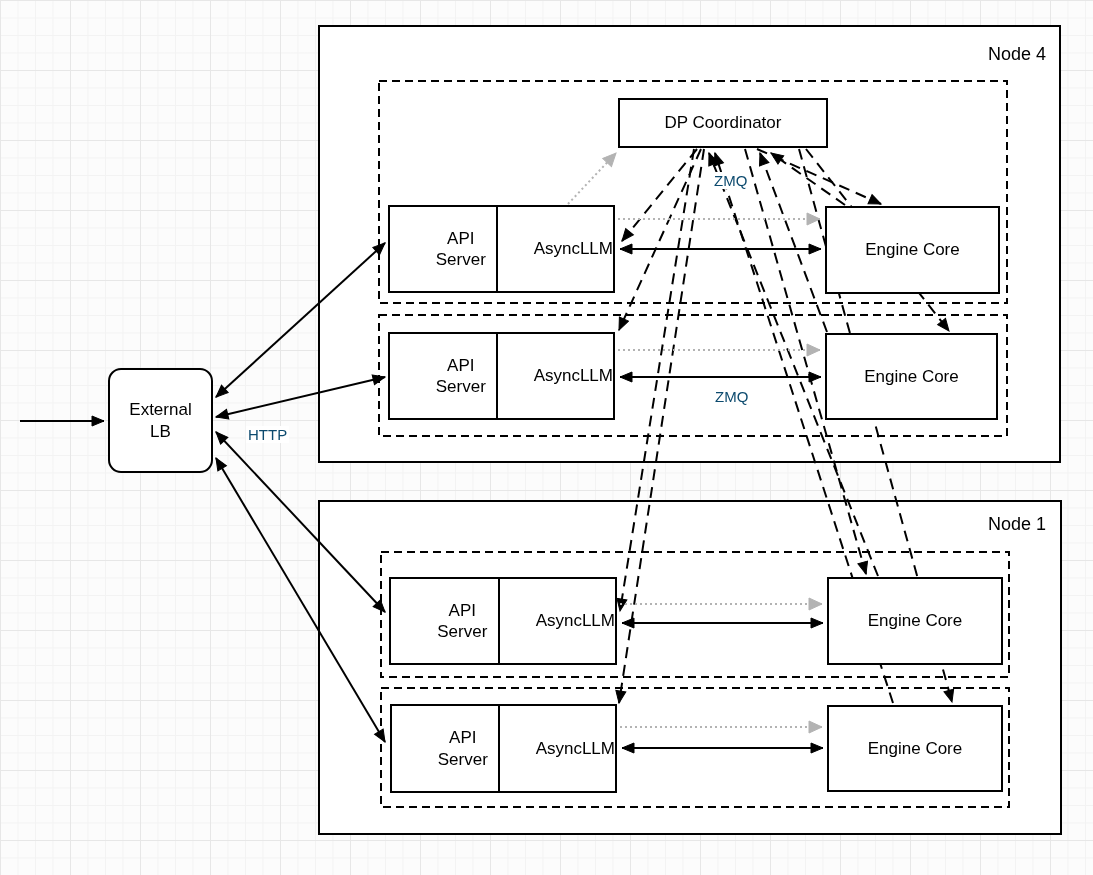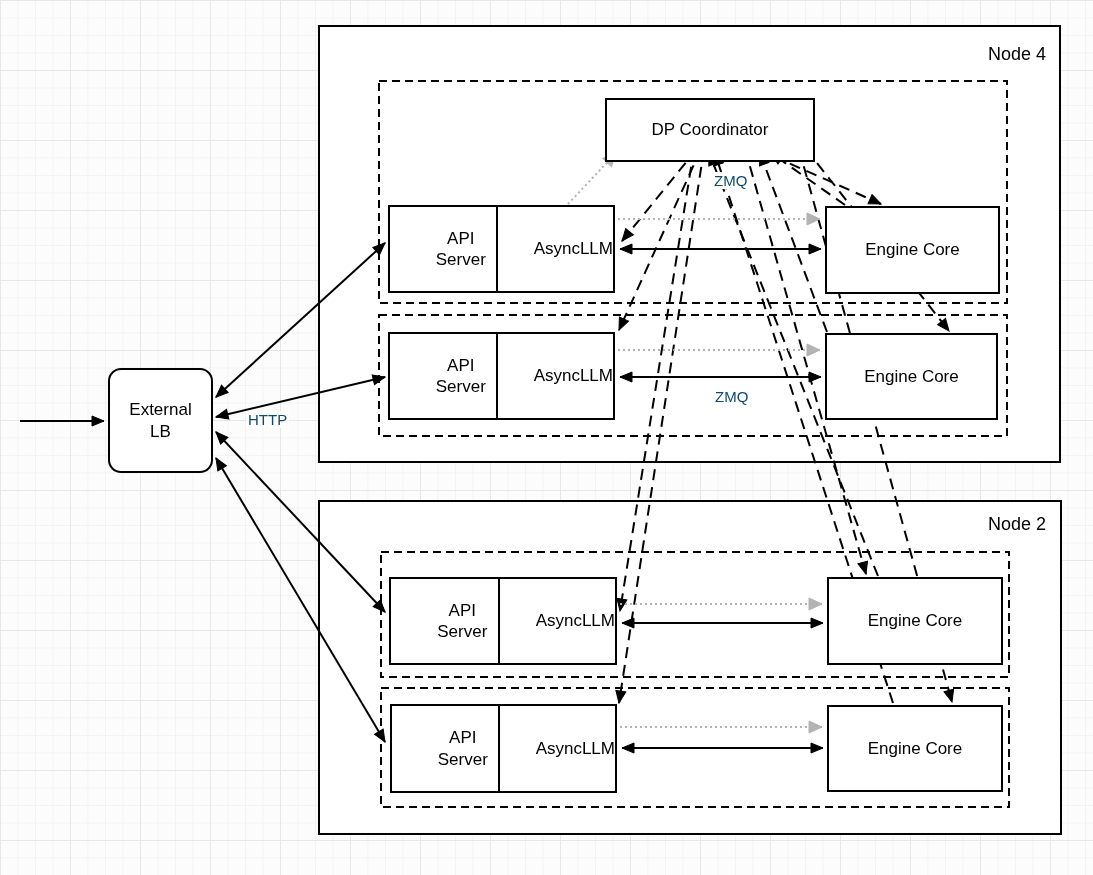--- a/index.html
+++ b/index.html
@@ -77,21 +77,21 @@
 </style>
 </head>
 <body>
 
 <div id="stage">
 
   <div class="node" style="left:318px;top:25px;width:743px;height:438px;"></div>
   <div class="node" style="left:318px;top:500px;width:744px;height:335px;"></div>
 
   <div class="node-label" style="left:946px;top:44px;">Node 4</div>
-  <div class="node-label" style="left:946px;top:514px;">Node 2</div>
+  <div class="node-label" style="left:946px;top:514px;">Node 1</div>
 
   <svg id="edges" width="1093" height="875" viewBox="0 0 1093 875">
     <defs>
       <marker id="mE" markerUnits="userSpaceOnUse" markerWidth="16" markerHeight="14" refX="13" refY="6" orient="auto">
         <path d="M1,1 L13,6 L1,11 Z" fill="#000" stroke="#000"></path>
       </marker>
       <marker id="mS" markerUnits="userSpaceOnUse" markerWidth="16" markerHeight="14" refX="13" refY="6" orient="auto-start-reverse">
         <path d="M1,1 L13,6 L1,11 Z" fill="#000" stroke="#000"></path>
       </marker>
       <marker id="mG" markerUnits="userSpaceOnUse" markerWidth="18" markerHeight="16" refX="14" refY="7" orient="auto">
@@ -127,21 +127,21 @@
     <line class="ln" x1="216" y1="397" x2="385" y2="243" marker-start="url(#mS)" marker-end="url(#mE)"></line>
     <line class="ln" x1="216" y1="417" x2="385" y2="377" marker-start="url(#mS)" marker-end="url(#mE)"></line>
     <line class="ln" x1="216" y1="432" x2="385" y2="612" marker-start="url(#mS)" marker-end="url(#mE)"></line>
     <line class="ln" x1="216" y1="458" x2="385" y2="742" marker-start="url(#mS)" marker-end="url(#mE)"></line>
     <line class="ln" x1="620" y1="249" x2="821" y2="249" marker-start="url(#mS)" marker-end="url(#mE)"></line>
     <line class="ln" x1="620" y1="377" x2="821" y2="377" marker-start="url(#mS)" marker-end="url(#mE)"></line>
     <line class="ln" x1="622" y1="623" x2="823" y2="623" marker-start="url(#mS)" marker-end="url(#mE)"></line>
     <line class="ln" x1="622" y1="748" x2="823" y2="748" marker-start="url(#mS)" marker-end="url(#mE)"></line>
   </svg>
 
-  <div class="box" style="left:605px;top:98px;width:210px;height:64px;">
+  <div class="box" style="left:618px;top:98px;width:210px;height:50px;">
     <span>DP Coordinator</span>
   </div>
 
   <div class="box" style="left:108px;top:368px;width:105px;height:105px;flex-direction:column;border-radius:13px;">
     <span>External</span>
     <span>LB</span>
   </div>
 
   <div class="box combo" style="left:388px;top:205px;width:227px;height:88px;">
     <div class="cell left">
@@ -184,17 +184,17 @@
       <span>API Server</span>
     </div>
     <div class="cell right">
       <span>AsyncLLM</span>
     </div>
   </div>
   <div class="box" style="left:827px;top:705px;width:176px;height:87px;">
     <span>Engine Core</span>
   </div>
 
-  <div class="edge-label" style="left:246px;top:411px;text-align:center;">HTTP</div>
+  <div class="edge-label" style="left:246px;top:426px;text-align:center;">HTTP</div>
   <div class="edge-label" style="left:712px;top:172px;">ZMQ</div>
   <div class="edge-label" style="left:713px;top:388px;">ZMQ</div>
 
 </div>
 
 </body></html>

